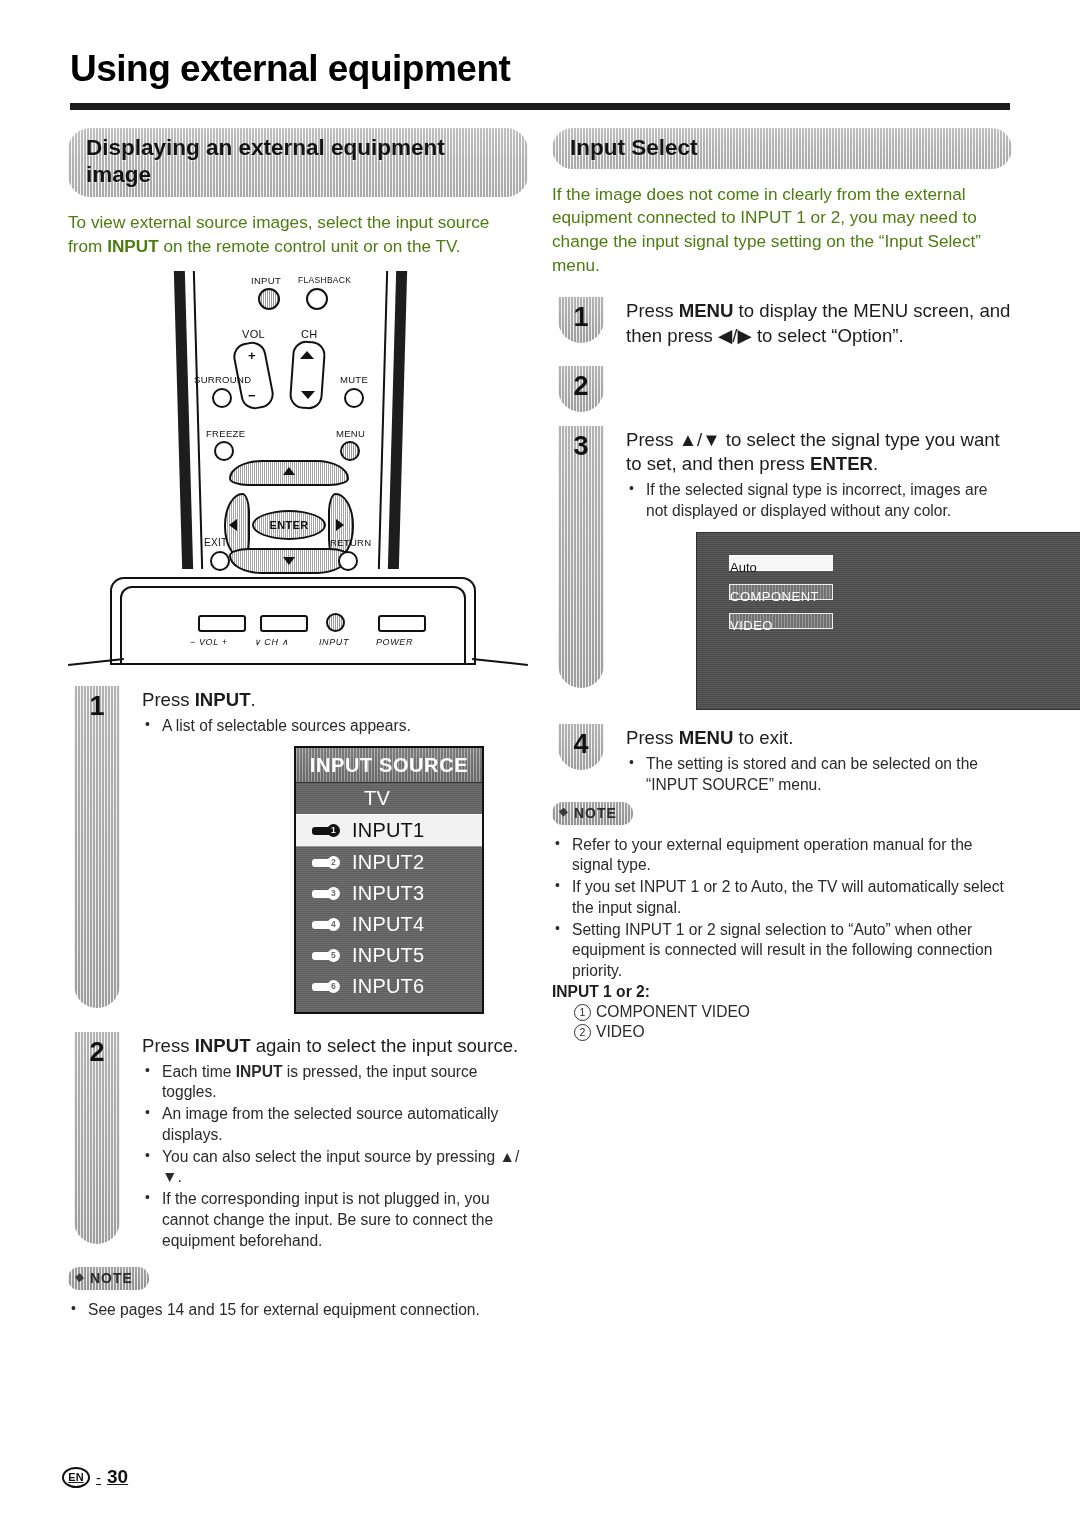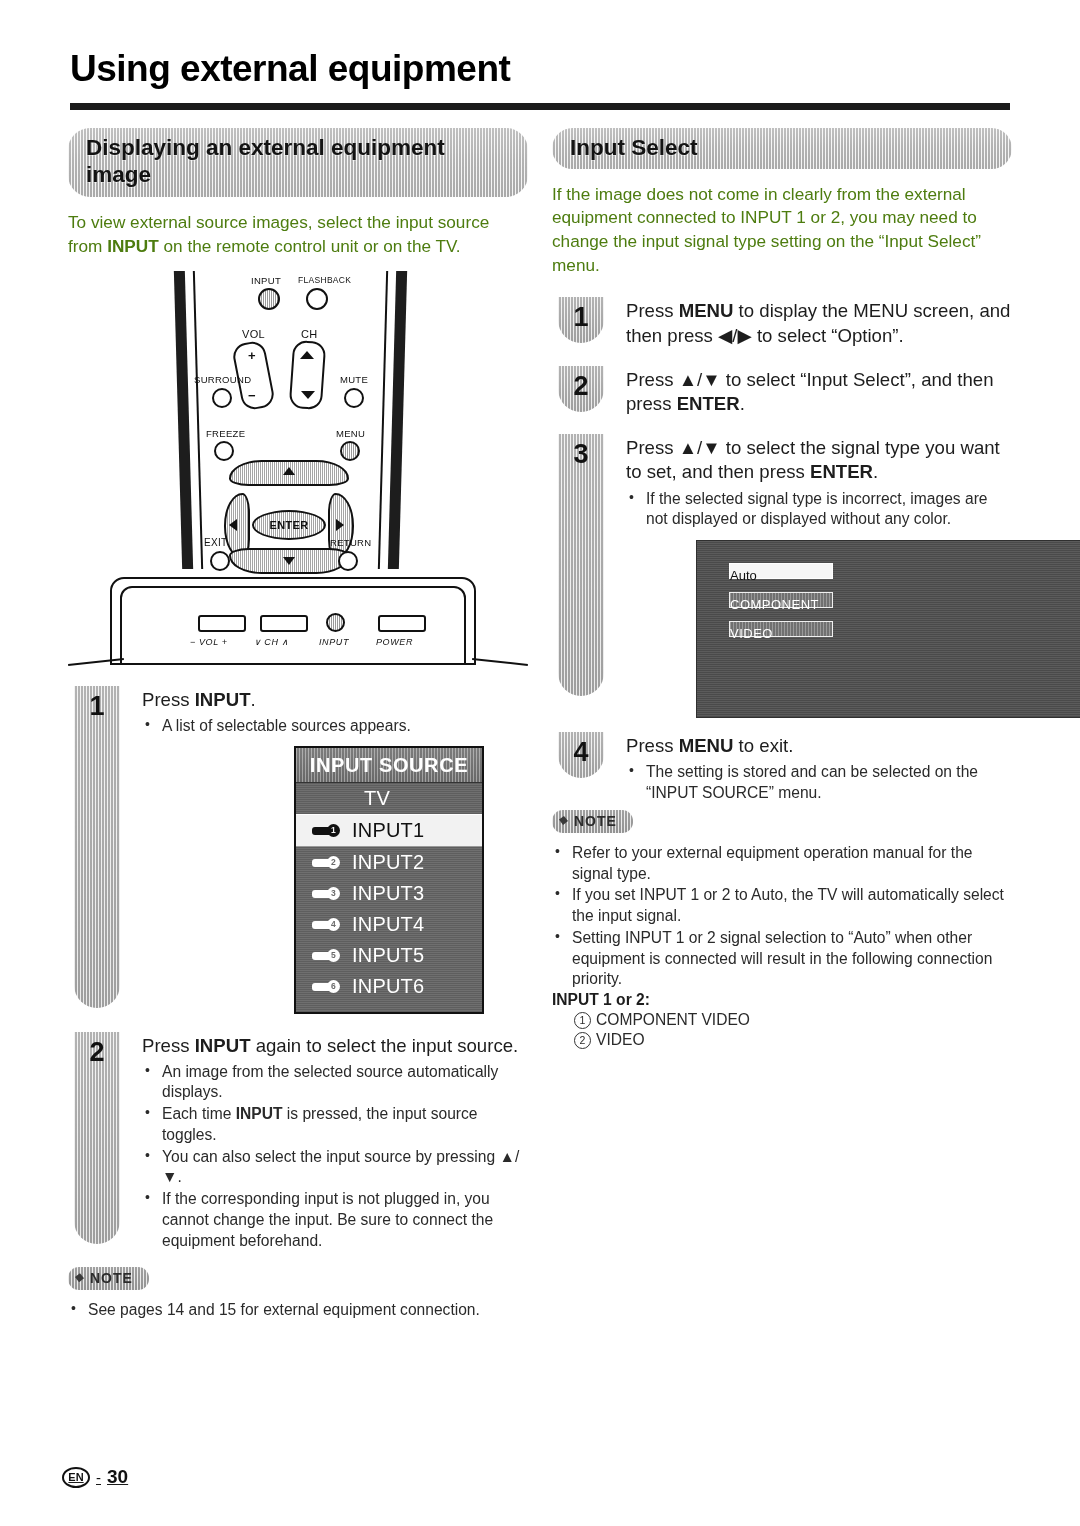--- a/index.html
+++ b/index.html
@@ -689,22 +689,22 @@
     </div>
 
     <div class="step" style="margin-top:16px; min-height:218px;">
       <div class="badge" style="height:212px;">
         <i>2</i>
       </div>
       <div class="step-title">
         <span>Press </span><b>INPUT</b><span> again to select the input source.</span>
       </div>
       <ul class="bullets">
+        <li><span>Each time </span><b>INPUT</b><span> is pressed, the input source toggles.</span></li>
         <li><span>An image from the selected source automatically displays.</span></li>
-        <li><span>Each time </span><b>INPUT</b><span> is pressed, the input source toggles.</span></li>
         <li><span>You can also select the input source by pressing ▲/▼.</span></li>
         <li><span>If the corresponding input is not plugged in, you cannot change the input. Be sure to connect the equipment beforehand.</span></li>
       </ul>
     </div>
 
     <div style="margin-top:16px;">
       <div class="note-tag">
         <span>NOTE</span>
       </div>
       <ul class="bullets" style="margin-top:6px;">
@@ -726,23 +726,20 @@
         <i>1</i>
       </div>
       <div class="step-title">
         <span>Press </span><b>MENU</b><span> to display the MENU screen, and then press ◀/▶ to select “Option”.</span>
       </div>
     </div>
 
     <div class="step" style="margin-top:18px;">
       <div class="badge badge-short">
         <i>2</i>
-      </div>
-      <div class="step-title">
-        <span>Press ▲/▼ to select “Input Select”, and then press </span><b>ENTER</b><span>.</span>
       </div>
     </div>
 
     <div class="step" style="margin-top:18px; min-height:270px;">
       <div class="badge" style="height:262px;">
         <i>3</i>
       </div>
       <div class="step-title">
         <span>Press ▲/▼ to select the signal type you want to set, and then press </span><b>ENTER</b><span>.</span>
       </div>

